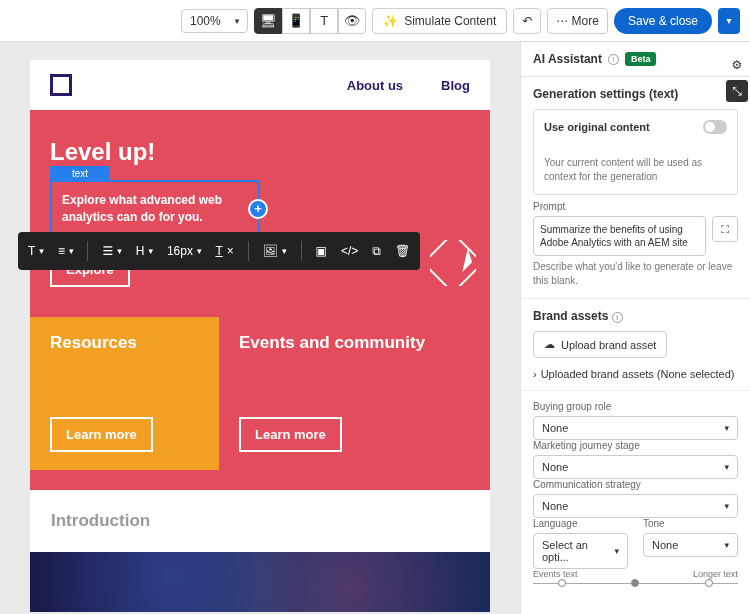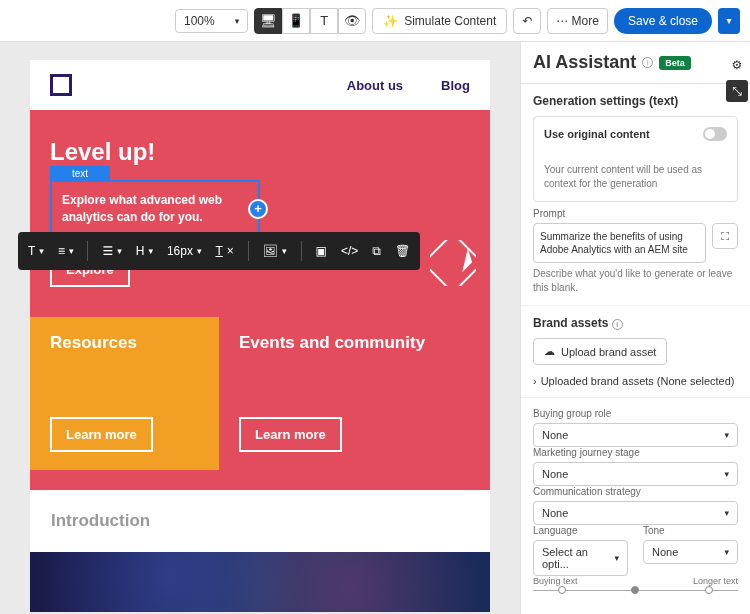--- a/index.html
+++ b/index.html
@@ -1,18 +1,18 @@
 <!DOCTYPE html>
 <html><head>
 <meta charset="utf-8">
 <style>
 *{box-sizing:border-box;margin:0;padding:0;font-family:-apple-system,BlinkMacSystemFont,"Segoe UI",sans-serif}
 body{background:#f5f5f5;width:750px;height:614px;overflow:hidden;font-size:12px;color:#333}
 .toolbar{background:#fff;border-bottom:1px solid #e0e0e0;height:42px;display:flex;align-items:center;justify-content:flex-end;padding:0 10px;gap:6px}
-.zoom{border:1px solid #ccc;border-radius:4px;padding:4px 8px;display:flex;align-items:center;gap:20px;font-size:12px}
+.zoom{border:1px solid #ccc;border-radius:4px;padding:4px 8px;display:flex;align-items:center;gap:14px;font-size:12px}
 .chev{font-size:9px}
 .devbtns{display:flex}
 .devbtns div{width:28px;height:26px;border:1px solid #ccc;display:flex;align-items:center;justify-content:center;font-size:13px;cursor:pointer}
 .devbtns div:first-child{border-radius:4px 0 0 4px}
 .devbtns div:last-child{border-radius:0 4px 4px 0}
 .devbtns .active{background:#333;color:#fff;border-color:#333}
 .sim{border:1px solid #ccc;border-radius:4px;padding:5px 10px;display:flex;align-items:center;gap:6px;font-size:12px}
 .undo{border:1px solid #ccc;border-radius:4px;width:28px;height:26px;display:flex;align-items:center;justify-content:center}
 .more{border:1px solid #ccc;border-radius:4px;padding:5px 8px;font-size:12px}
 .save{background:#0d66d0;color:#fff;border-radius:14px;padding:6px 14px;font-size:12px;font-weight:500;display:flex;align-items:center}
@@ -37,21 +37,21 @@
 .col h3{font-size:17px;font-weight:800;line-height:1.2;margin-bottom:64px}
 .orange{background:#f29f26;width:45%;margin-left:-20px;padding-left:20px}
 .intro{background:#fff;padding:21px;color:#999;font-weight:800;font-size:17px}
 .img{height:60px;background:linear-gradient(90deg,#1a1a4a,#2a3a6a,#1a2a5a);position:relative;overflow:hidden}
 .img::after{content:"";position:absolute;inset:0;background:radial-gradient(circle at 30% 40%,#4a6aff44,transparent 40%),radial-gradient(circle at 70% 60%,#ff4a8a33,transparent 40%)}
 .float{position:absolute;top:190px;left:18px;background:#222;border-radius:4px;height:38px;display:flex;align-items:center;padding:0 10px;gap:14px;color:#fff}
 .float .it{display:flex;align-items:center;gap:4px;font-size:12px;cursor:pointer}
 .float .sep{width:1px;height:20px;background:#555}
 .panel{width:230px;background:#fff;border-left:1px solid #e0e0e0;display:flex;flex-direction:column;font-size:11px;overflow:hidden}
 .phead{padding:10px 12px;border-bottom:1px solid #e0e0e0;display:flex;align-items:center;gap:6px}
-.phead b{font-size:18px}
+.phead b{font-size:12px}
 .beta{background:#108040;color:#fff;font-size:9px;padding:2px 6px;border-radius:3px;font-weight:700}
 .psec{padding:10px 12px;border-bottom:1px solid #eee}
 .psec .tit{font-weight:700;font-size:12px;margin-bottom:8px}
 .box{border:1px solid #ddd;border-radius:4px;padding:10px;margin-bottom:6px}
 .tog{display:flex;justify-content:space-between;align-items:center;font-size:11px;font-weight:600;margin-bottom:22px}
 .switch{width:24px;height:14px;background:#ccc;border-radius:7px;position:relative}
 .switch::after{content:"";position:absolute;width:10px;height:10px;background:#fff;border-radius:50%;top:2px;left:2px}
 .hint{font-size:10px;color:#777;line-height:1.4}
 .lbl{font-size:10px;color:#666;margin-bottom:4px}
 .promptrow{display:flex;gap:6px;margin-bottom:4px}
@@ -222,21 +222,21 @@
           </div>
         <div class="field">
             <div class="lbl">Tone</div>
             <div class="sel">
               <span>None</span>
               <span class="chev">▾</span>
             </div>
           </div>
       </div>
       <div style="display:flex;justify-content:space-between">
-          <span class="slbl">Buying text</span>
+          <span class="slbl">Events text</span>
           <span class="slbl">Longer text</span>
         </div>
       <div class="slider">
           <div class="track">
             <div class="dot" style="left:12%"></div>
             <div class="dot" style="left:48%;background:#888"></div>
             <div class="dot" style="left:84%"></div>
           </div>
         </div>
     </div>

